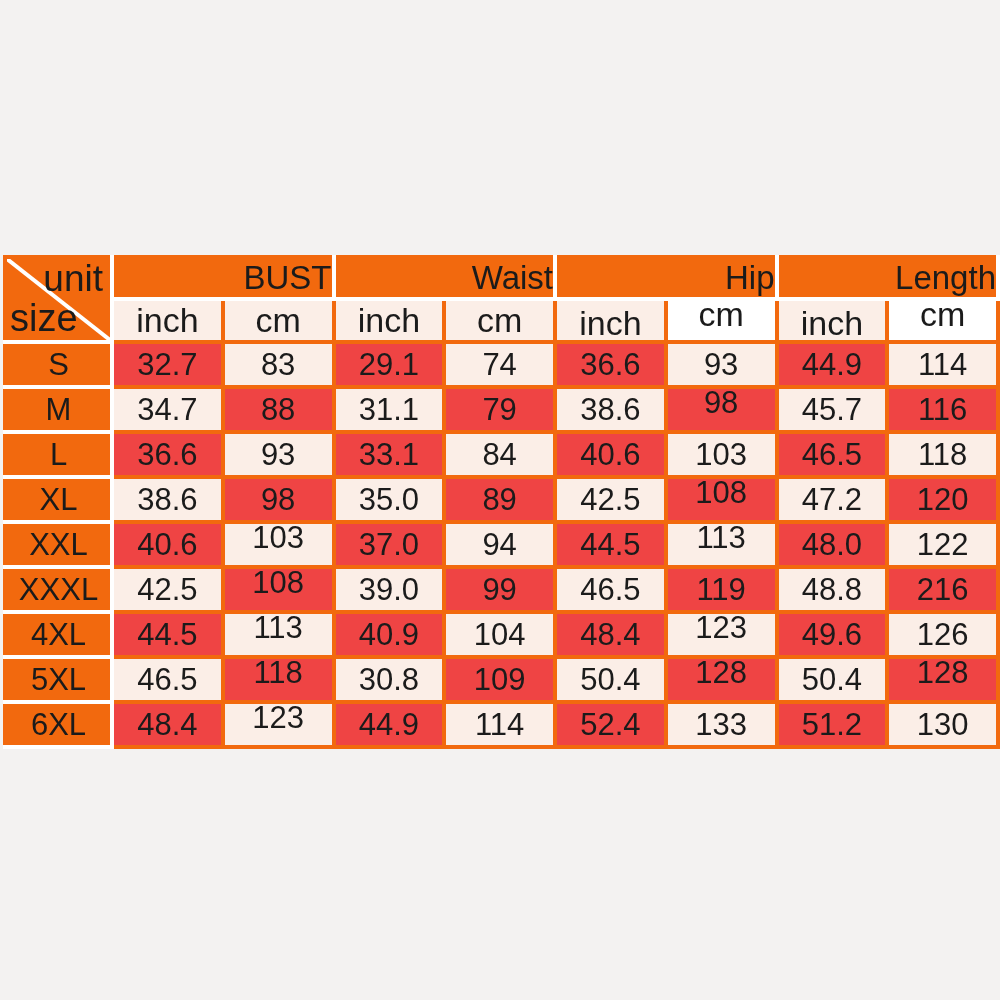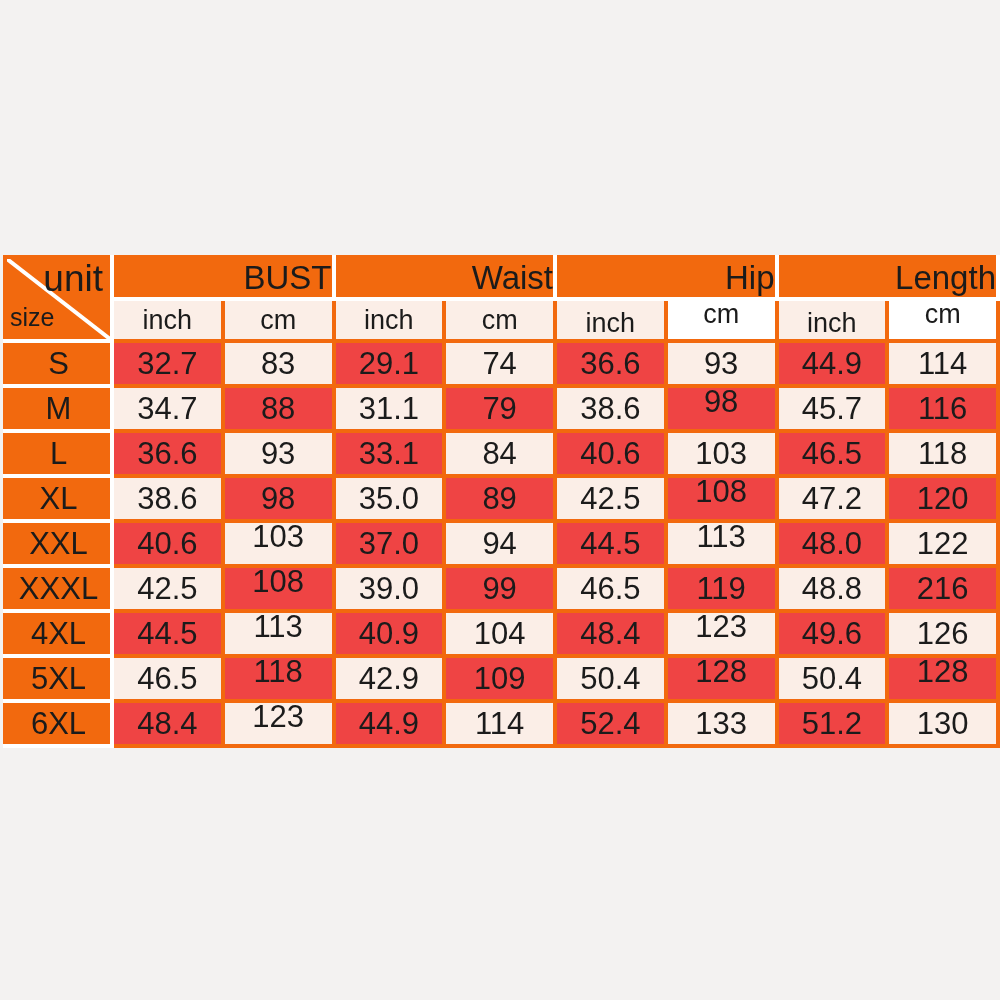--- a/index.html
+++ b/index.html
@@ -55,38 +55,38 @@
     position: absolute; left: 0; top: 0;
     width: 100%; height: 100%;
     display: block;
   }
   .corner-unit {
     position: absolute; top: 0px; right: 7px;
     font-size: 37px; line-height: 40px;
   }
   .corner-size {
     position: absolute; bottom: 2px; left: 3px;
-    font-size: 25px; line-height: 40px;
+    font-size: 38px; line-height: 40px;
   }
 
   
   .group-cell {
     background: var(--orange);
     font-size: 33px;
     border-top: 4px solid var(--orange);
     border-left: 4px solid var(--light);
     border-right: 4px solid var(--light);
     border-bottom: 4px solid var(--light);
     text-align: right;
   }
   
   .unit-cell {
     background: var(--pink);
     border: 4px solid var(--orange);
-    font-size: 27px;
+    font-size: 34px;
   }
   .unit-cell.bg-white { background: #ffffff; }
   .unit-cell .u-raise { display: inline-block; transform: translateY(-6px); }
   .unit-cell .u-lower { display: inline-block; transform: translateY(3px); }
 
   
   .size-cell {
     background: var(--orange);
     border-left: 4px solid var(--orange);
     border-right: 4px solid var(--light);
@@ -217,21 +217,21 @@
           <td class="data-cell bg-pink"><span>104</span></td>
           <td class="data-cell bg-white"><span>48.4</span></td>
           <td class="data-cell bg-pink"><span class="raised">123</span></td>
           <td class="data-cell bg-white"><span>49.6</span></td>
           <td class="data-cell bg-pink"><span>126</span></td>
         </tr>
         <tr>
           <th class="size-cell">5XL</th>
           <td class="data-cell bg-pink"><span>46.5</span></td>
           <td class="data-cell bg-white"><span class="raised">118</span></td>
-          <td class="data-cell bg-pink"><span>42.9</span></td>
+          <td class="data-cell bg-pink"><span>30.8</span></td>
           <td class="data-cell bg-white"><span>109</span></td>
           <td class="data-cell bg-pink"><span>50.4</span></td>
           <td class="data-cell bg-white"><span class="raised">128</span></td>
           <td class="data-cell bg-pink"><span>50.4</span></td>
           <td class="data-cell bg-white"><span class="raised">128</span></td>
         </tr>
         <tr>
           <th class="size-cell">6XL</th>
           <td class="data-cell bg-white"><span>48.4</span></td>
           <td class="data-cell bg-pink"><span class="raised">123</span></td>

